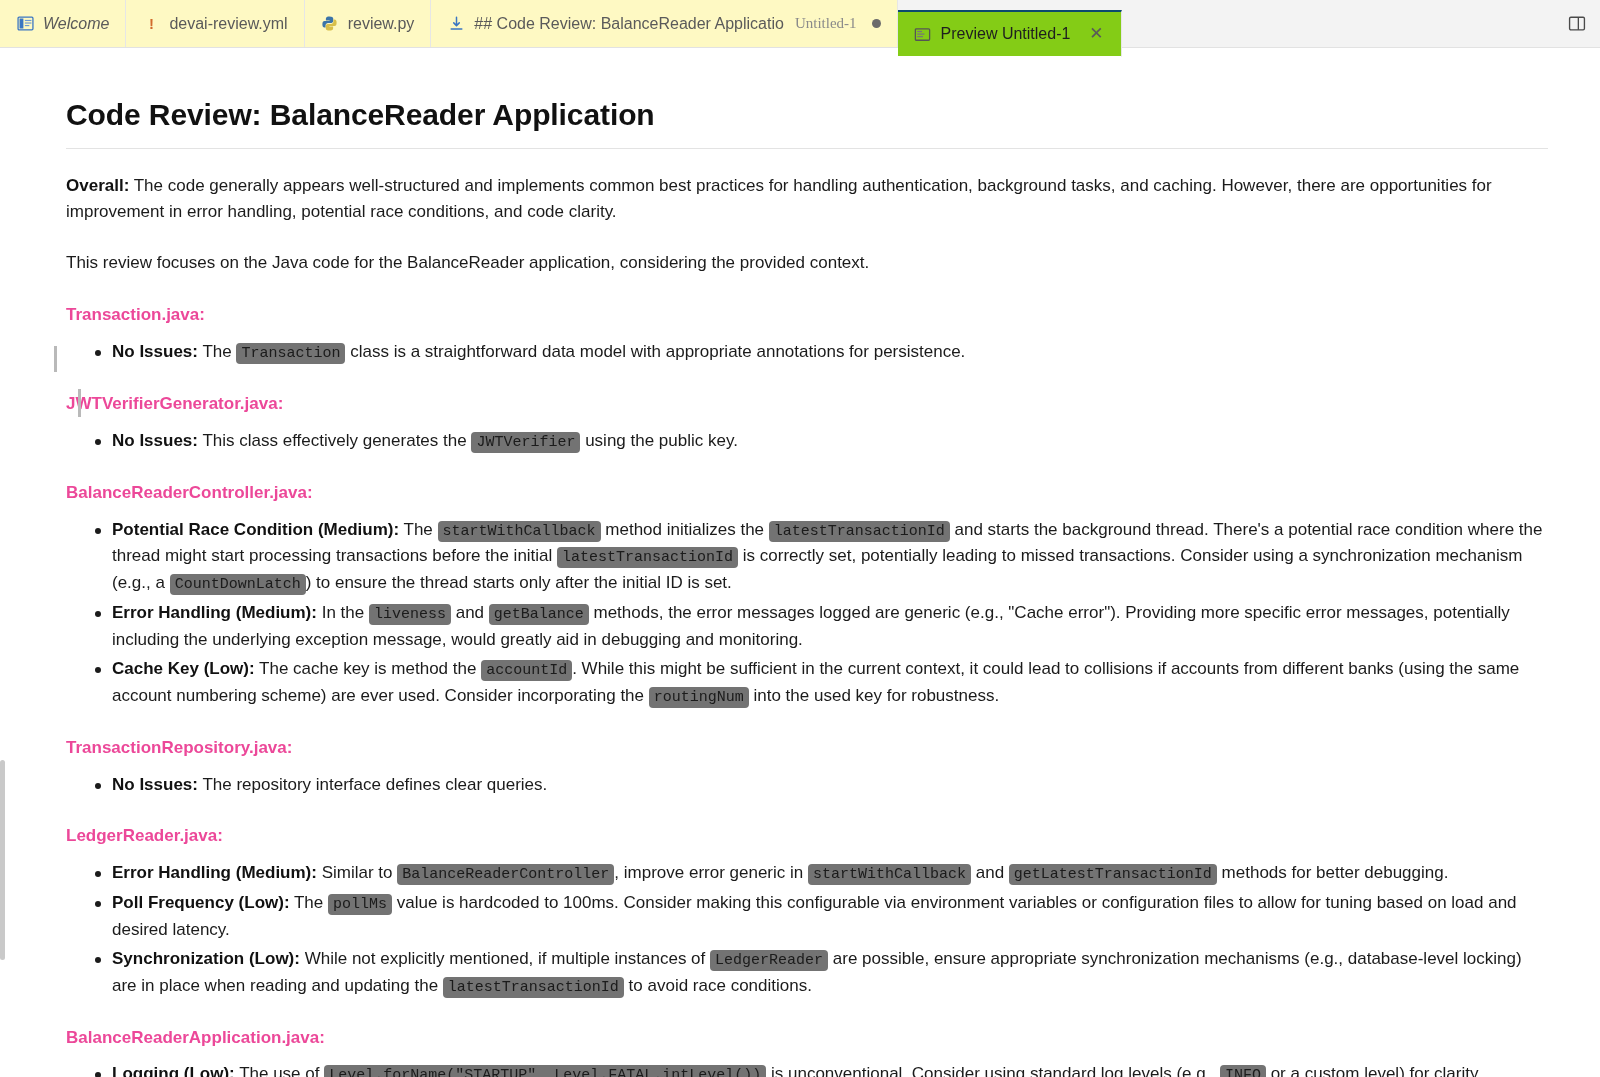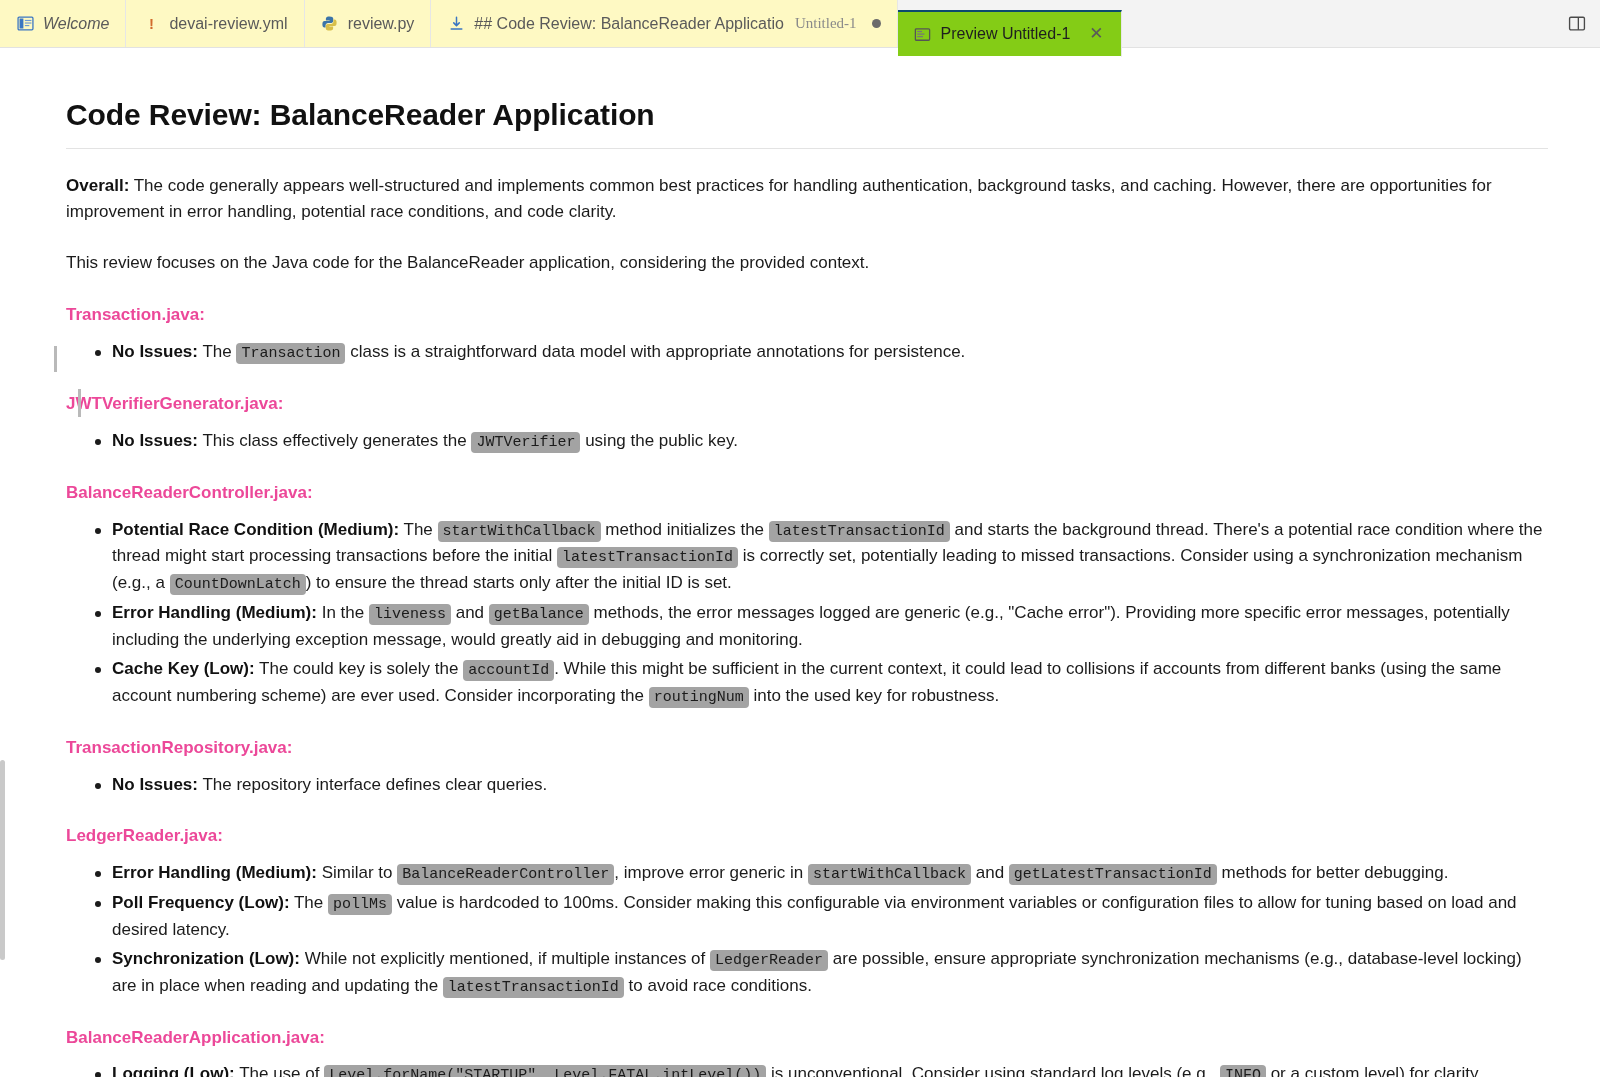--- a/index.html
+++ b/index.html
@@ -140,21 +140,21 @@
     top: 11px;
     width: 6px;
     height: 6px;
     background: #1b1b1b;
     border-radius: 50%;
   }
   b { font-weight: bold; color: #111111; }
   code {
     font-family: "Liberation Mono", "DejaVu Sans Mono", monospace;
     font-size: 15px;
-    background: #a3a3a3;
+    background: #737373;
     border-radius: 4px;
     padding: 2px 5px;
     color: #1b1b1b;
   }
 
   
   .bar-marker {
     position: absolute;
     width: 3px;
     background: #b9b9b9;
@@ -265,21 +265,21 @@
           <li><b>No Issues:</b><span> The </span><code>Transaction</code><span> class is a straightforward data model with appropriate annotations for persistence.</span></li>
         </ul>
         <p class="section-head">JWTVerifierGenerator.java:</p>
         <ul class="bullets">
           <li><b>No Issues:</b><span> This class effectively generates the </span><code>JWTVerifier</code><span> using the public key.</span></li>
         </ul>
         <p class="section-head">BalanceReaderController.java:</p>
         <ul class="bullets">
           <li><b>Potential Race Condition (Medium):</b><span> The </span><code>startWithCallback</code><span> method initializes the </span><code>latestTransactionId</code><span> and starts the background thread. There's a potential race condition where the thread might start processing transactions before the initial </span><code>latestTransactionId</code><span> is correctly set, potentially leading to missed transactions. Consider using a synchronization mechanism (e.g., a </span><code>CountDownLatch</code><span>) to ensure the thread starts only after the initial ID is set.</span></li>
           <li><b>Error Handling (Medium):</b><span> In the </span><code>liveness</code><span> and </span><code>getBalance</code><span> methods, the error messages logged are generic (e.g., "Cache error"). Providing more specific error messages, potentially including the underlying exception message, would greatly aid in debugging and monitoring.</span></li>
-          <li><b>Cache Key (Low):</b><span> The could key is solely the </span><code>accountId</code><span>. While this might be sufficient in the current context, it could lead to collisions if accounts from different banks (using the same account numbering scheme) are ever used. Consider incorporating the </span><code>routingNum</code><span> into the used key for robustness.</span></li>
+          <li><b>Cache Key (Low):</b><span> The cache key is method the </span><code>accountId</code><span>. While this might be sufficient in the current context, it could lead to collisions if accounts from different banks (using the same account numbering scheme) are ever used. Consider incorporating the </span><code>routingNum</code><span> into the used key for robustness.</span></li>
         </ul>
         <p class="section-head">TransactionRepository.java:</p>
         <ul class="bullets">
           <li><b>No Issues:</b><span> The repository interface defines clear queries.</span></li>
         </ul>
         <p class="section-head">LedgerReader.java:</p>
         <ul class="bullets">
           <li><b>Error Handling (Medium):</b><span> Similar to </span><code>BalanceReaderController</code><span>, improve error generic in </span><code>startWithCallback</code><span> and </span><code>getLatestTransactionId</code><span> methods for better debugging.</span></li>
           <li><b>Poll Frequency (Low):</b><span> The </span><code>pollMs</code><span> value is hardcoded to 100ms. Consider making this configurable via environment variables or configuration files to allow for tuning based on load and desired latency.</span></li>
           <li><b>Synchronization (Low):</b><span> While not explicitly mentioned, if multiple instances of </span><code>LedgerReader</code><span> are possible, ensure appropriate synchronization mechanisms (e.g., database-level locking) are in place when reading and updating the </span><code>latestTransactionId</code><span> to avoid race conditions.</span></li>

